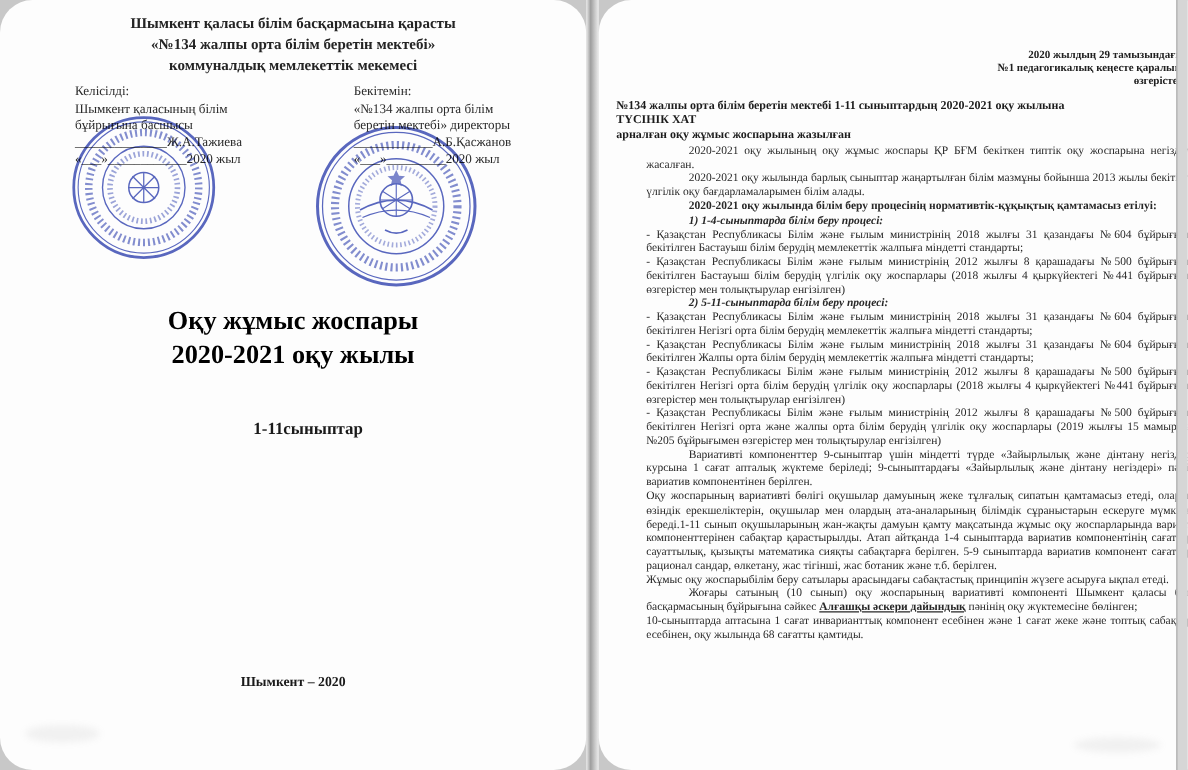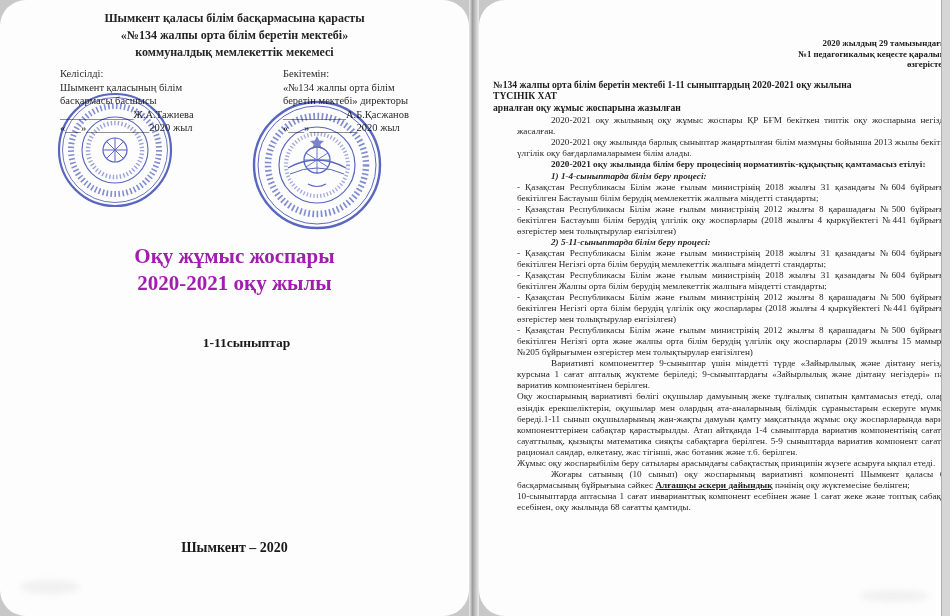--- a/index.html
+++ b/index.html
@@ -20,25 +20,25 @@
   
   .org-header{padding-top:10px;text-align:center;font-weight:bold;
     font-size:12px;line-height:17px;color:#242424;}
   .approval{position:absolute;font-size:10.5px;line-height:13.5px;color:#2b2b2b;}
   .approval-agreed{left:60px;top:67px;}
   .approval-approved{left:283px;top:67px;}
   .stamp{position:absolute;mix-blend-mode:multiply;opacity:.88;}
   .stamp-left{left:55px;top:90px;}
   .stamp-right{left:250px;top:98px;}
   .main-title{position:absolute;top:243px;left:0;width:100%;text-align:center;
-    font-size:21px;font-weight:bold;line-height:27px;color:#a21caf;}
+    font-size:21px;font-weight:bold;line-height:27px;color:#000000;}
   .subtitle{position:absolute;top:335px;left:0;width:100%;text-align:center;
     font-size:13.5px;font-weight:bold;color:#1a1a1a;margin-left:12px;}
   .page-footer{position:absolute;top:540px;left:0;width:100%;text-align:center;
-    font-size:14px;font-weight:bold;color:#1a1a1a;}
+    font-size:11px;font-weight:bold;color:#1a1a1a;}
 
   
   .approval-note{margin:38px 22px 0 0;text-align:right;font-weight:bold;
     font-size:8.8px;line-height:10.5px;color:#202020;}
   .doc-heading{margin-top:9px;font-weight:bold;
     font-size:9.6px;line-height:11.6px;color:#1c1c1c;padding:0 14px;}
   .body-text{margin-top:2px;padding:0 9px 0 38px;font-size:9.2px;
     line-height:11.05px;text-align:justify;color:#272727;max-height:455px;overflow:hidden;}
   .para{margin:0;}
   .para.indent{text-indent:34px;}
@@ -53,21 +53,21 @@
 
   <div class="org-header">
     <div>Шымкент қаласы білім басқармасына қарасты</div>
     <div>«№134 жалпы орта білім беретін мектебі»</div>
     <div>коммуналдық мемлекеттік мекемесі</div>
   </div>
 
   <div class="approval approval-agreed">
     <div>Келісілді:</div>
     <div>Шымкент қаласының білім</div>
-    <div>басқармасы басшысы</div>
+    <div>бұйрығына басшысы</div>
     <div>______________Ж.А.Тажиева</div>
     <div>«___»____________2020 жыл</div>
   </div>
 
   <div class="approval approval-approved">
     <div>Бекітемін:</div>
     <div>«№134 жалпы орта білім</div>
     <div>беретін мектебі» директоры</div>
     <div>____________А.Б.Қасжанов</div>
     <div>«___»_________2020 жыл</div>

